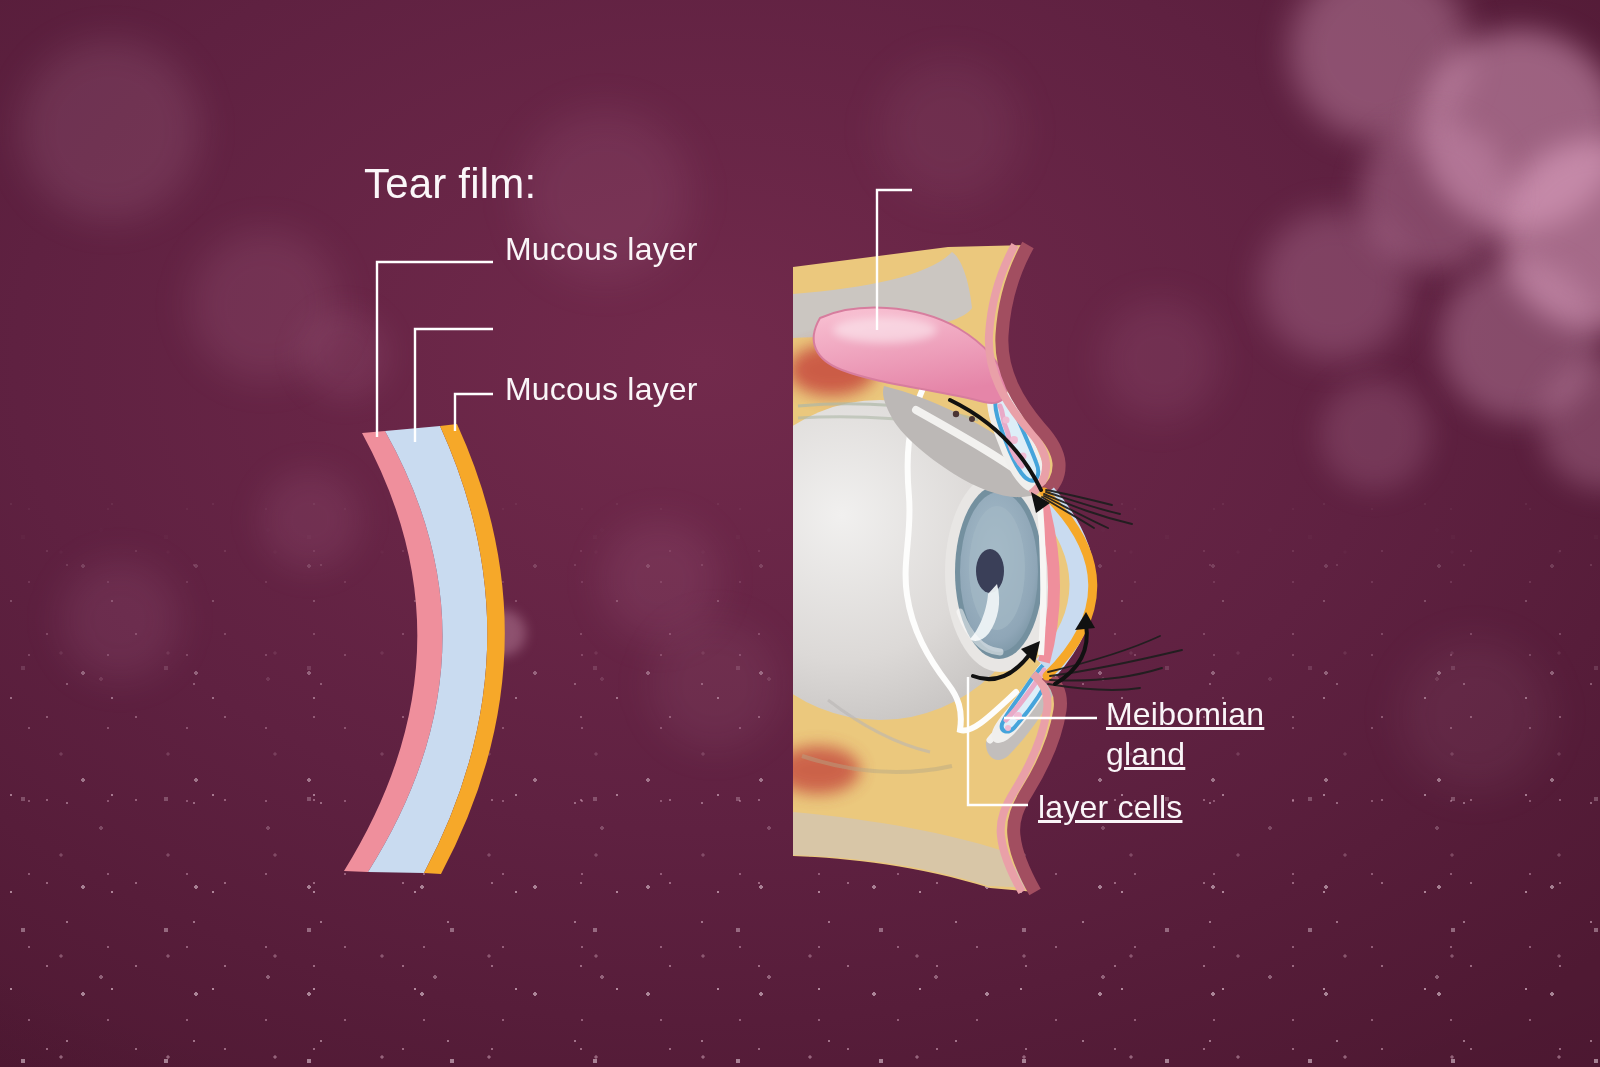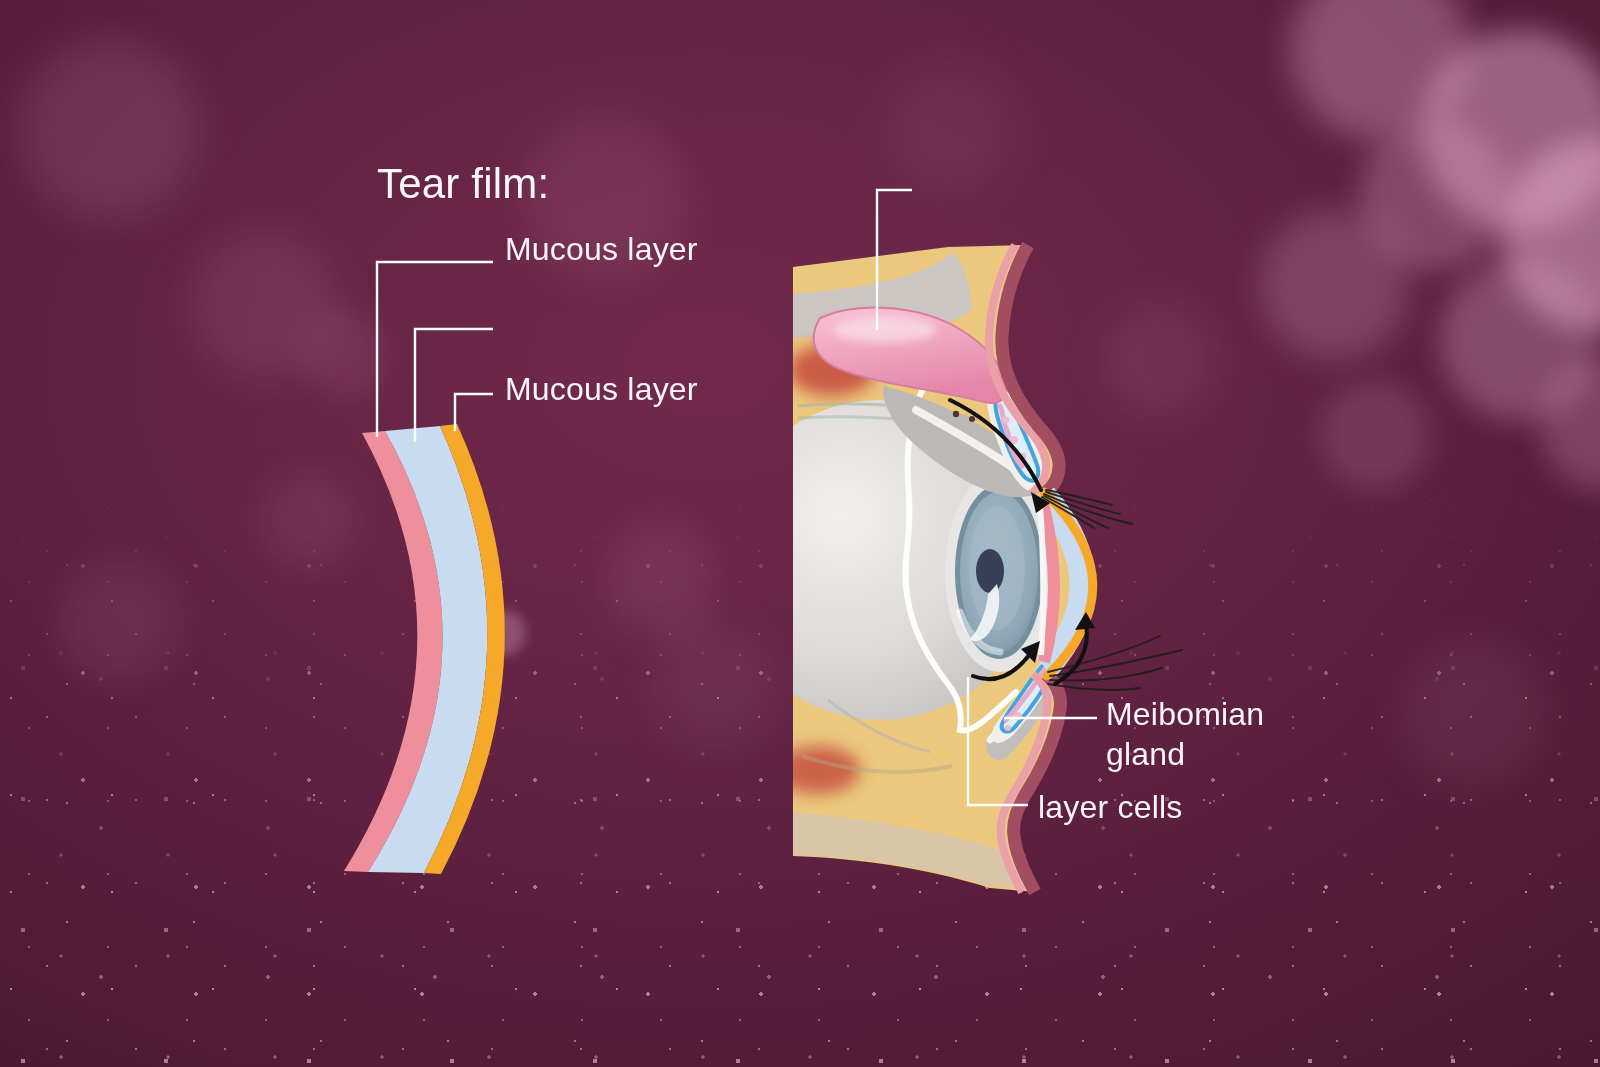--- a/index.html
+++ b/index.html
@@ -27,21 +27,21 @@
     background-image:
       radial-gradient(circle 2.2px at 23px 13px, rgba(255,235,245,.5) 98%, transparent),
       radial-gradient(circle 1.6px at 61px 47px, rgba(255,215,232,.4) 98%, transparent),
       radial-gradient(circle 2px at 101px 83px, rgba(255,228,240,.42) 98%, transparent);
     background-size:143px 131px, 107px 101px, 167px 149px;
     -webkit-mask-image:linear-gradient(to top, #000 0%, rgba(0,0,0,.55) 22%, transparent 52%);
     mask-image:linear-gradient(to top, #000 0%, rgba(0,0,0,.55) 22%, transparent 52%);
   }
   svg.art{position:absolute;inset:0;}
   .lbl{position:absolute;color:#faf5f8;font-size:32px;line-height:34px;letter-spacing:.2px;white-space:nowrap;}
-  .lbl.two{line-height:40px;}
+  .lbl.two{line-height:40px;text-decoration:underline;}
   .ttl{position:absolute;color:#fbf7f9;font-size:42px;line-height:44px;letter-spacing:.2px;white-space:nowrap;}
 </style>
 </head>
 <body>
 
 <div class="stage">
 
   <div>
     <div class="bokeh" style="left:1290px;top:-40px;width:180px;height:180px;background:rgba(221,160,193,.38);filter:blur(16px)"></div>
     <div class="bokeh" style="left:1420px;top:30px;width:200px;height:200px;background:rgba(226,165,198,.5);filter:blur(14px)"></div>
@@ -232,21 +232,21 @@
     <g stroke="#ffffff" stroke-width="2.4" fill="none">
       <path d="M 493,262 L 377,262 L 377,437"></path>
       <path d="M 493,329 L 415,329 L 415,442"></path>
       <path d="M 493,394 L 455,394 L 455,431"></path>
       <path d="M 912,190 L 877,190 L 877,330"></path>
       <path d="M 1004,718 L 1097,718"></path>
       <path d="M 968,677 L 968,805 L 1028,805"></path>
     </g>
   </svg>
 
-  <div class="ttl" style="left:377px;top:162px">Tear film:</div>
+  <div class="ttl" style="left:364px;top:162px">Tear film:</div>
   <div class="lbl" style="left:505px;top:232px">Mucous layer</div>
   <div class="lbl" style="left:505px;top:372px">Mucous layer</div>
   <div class="lbl two" style="left:1106px;top:694px">
     <div>Meibomian</div>
     <div>gland</div>
   </div>
   <div class="lbl two" style="left:1038px;top:787px">
     <div>layer cells</div>
   </div>
 

